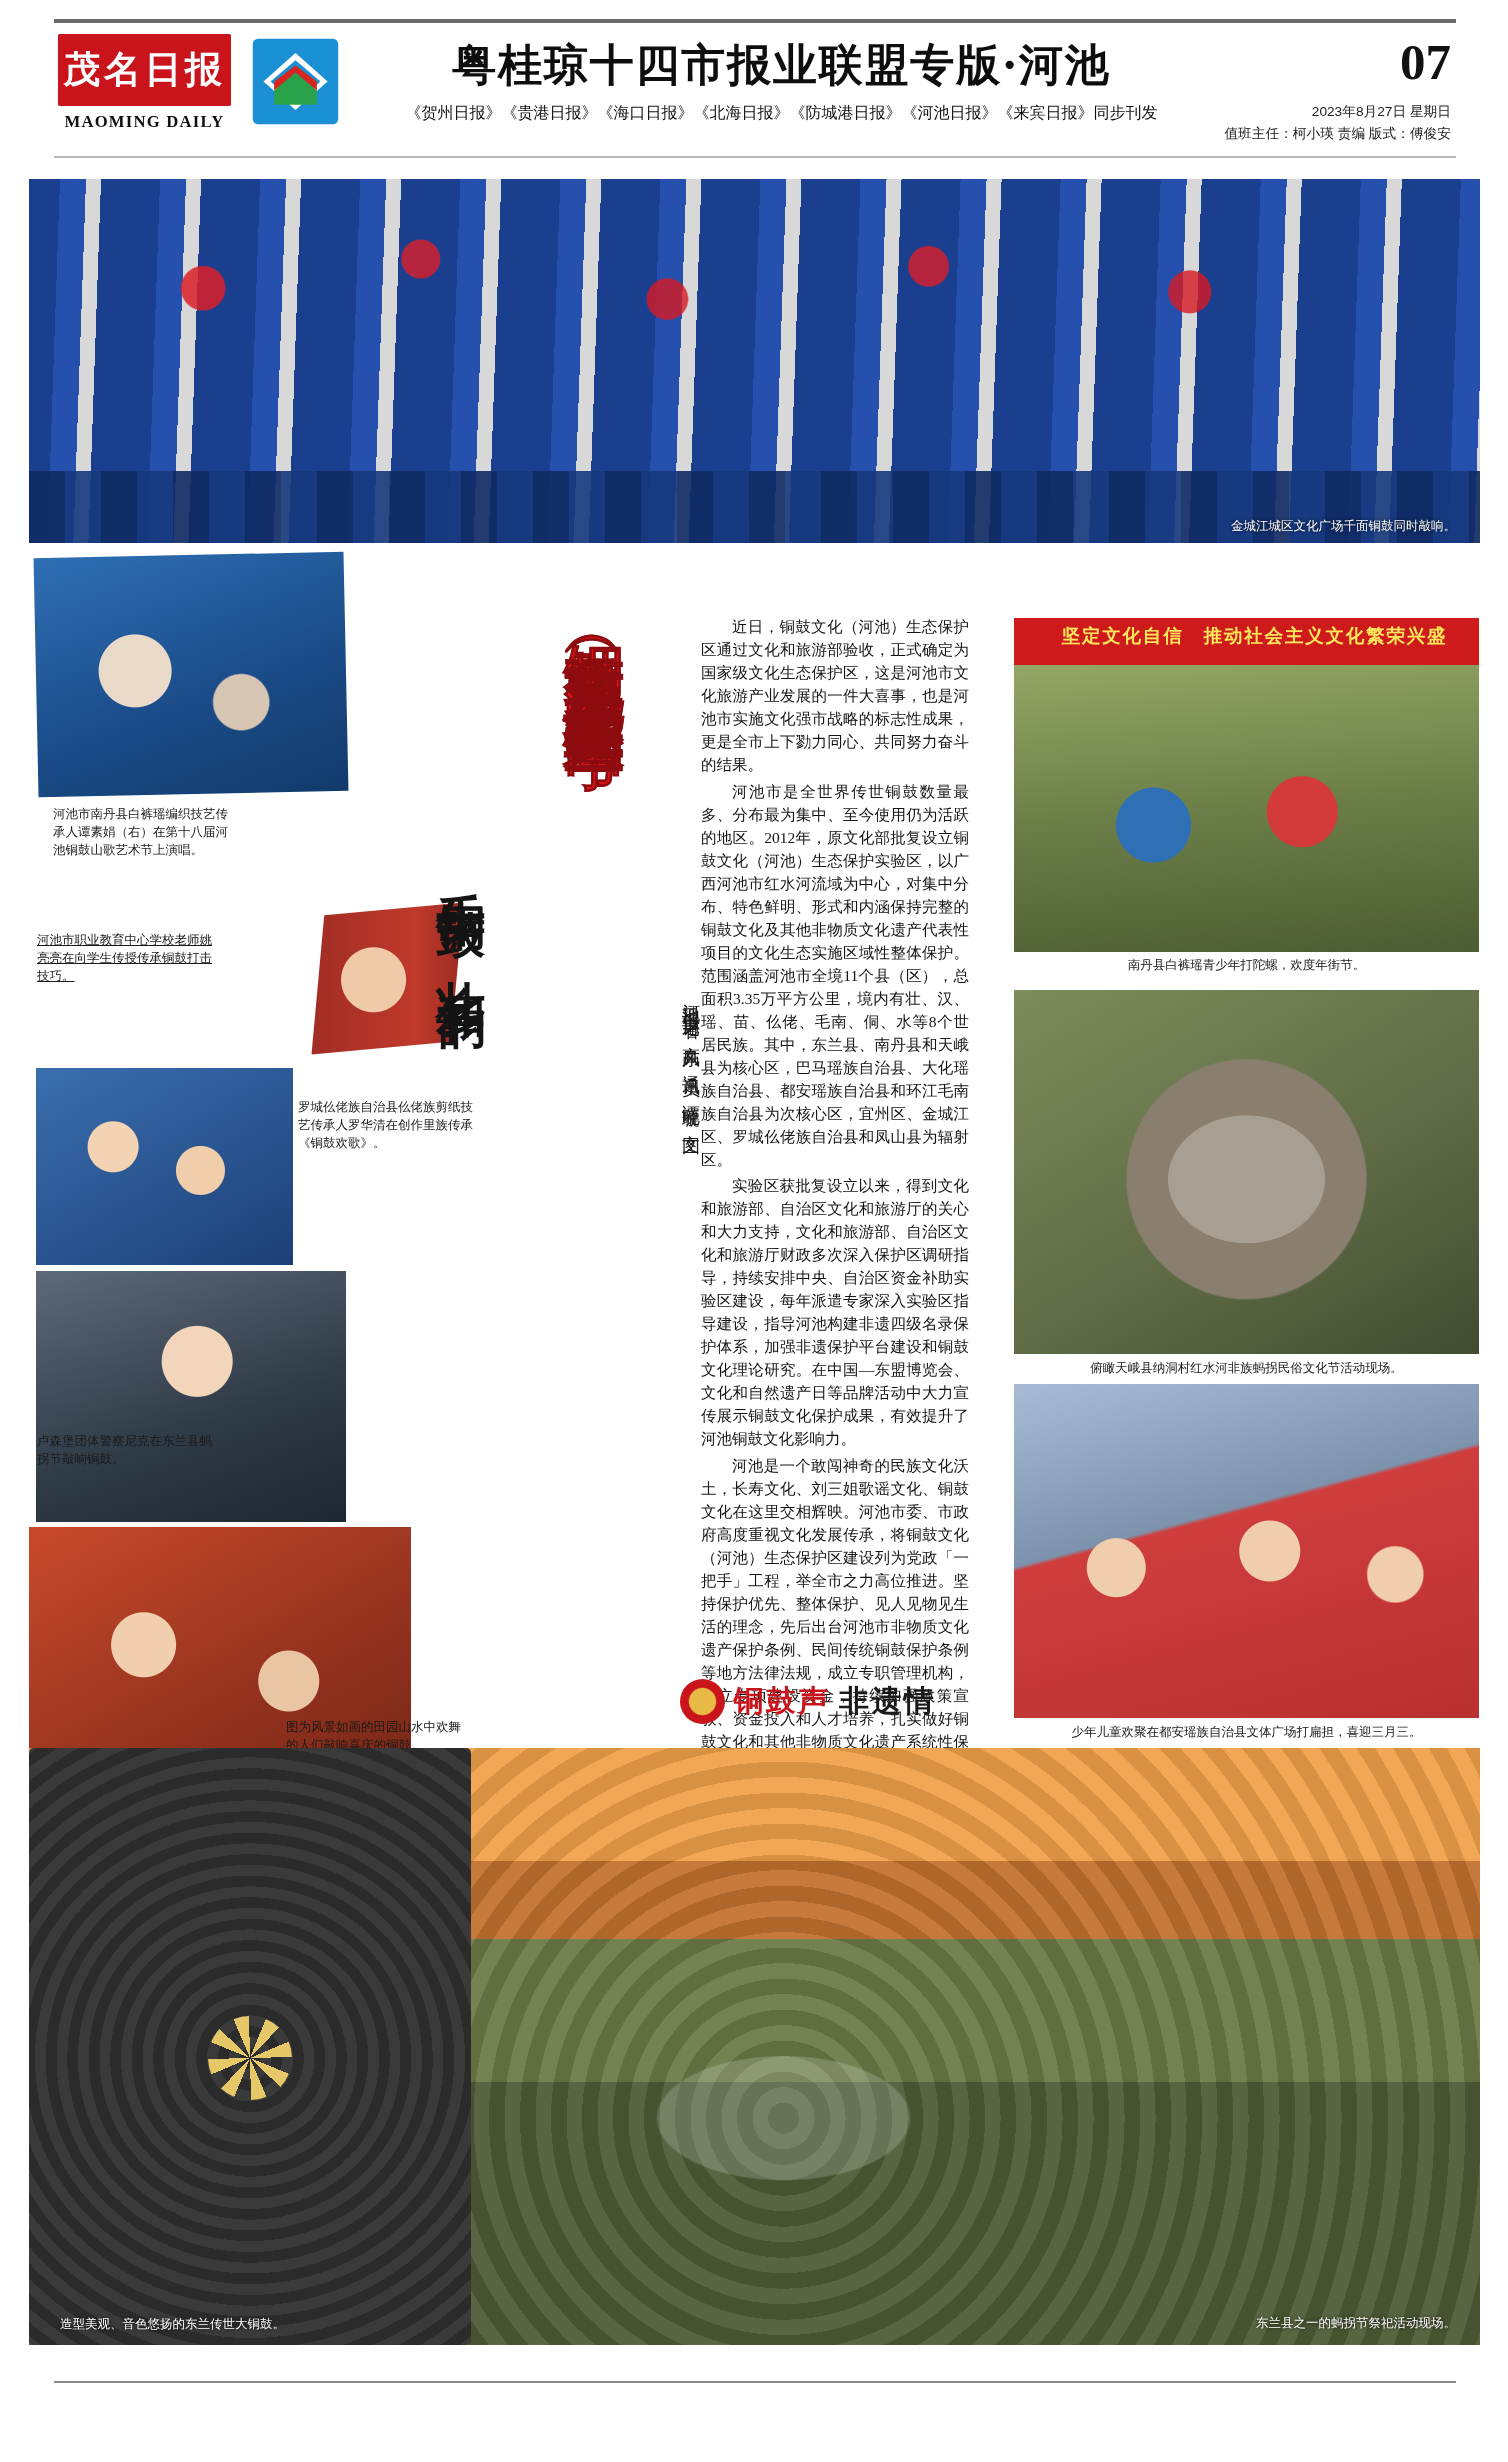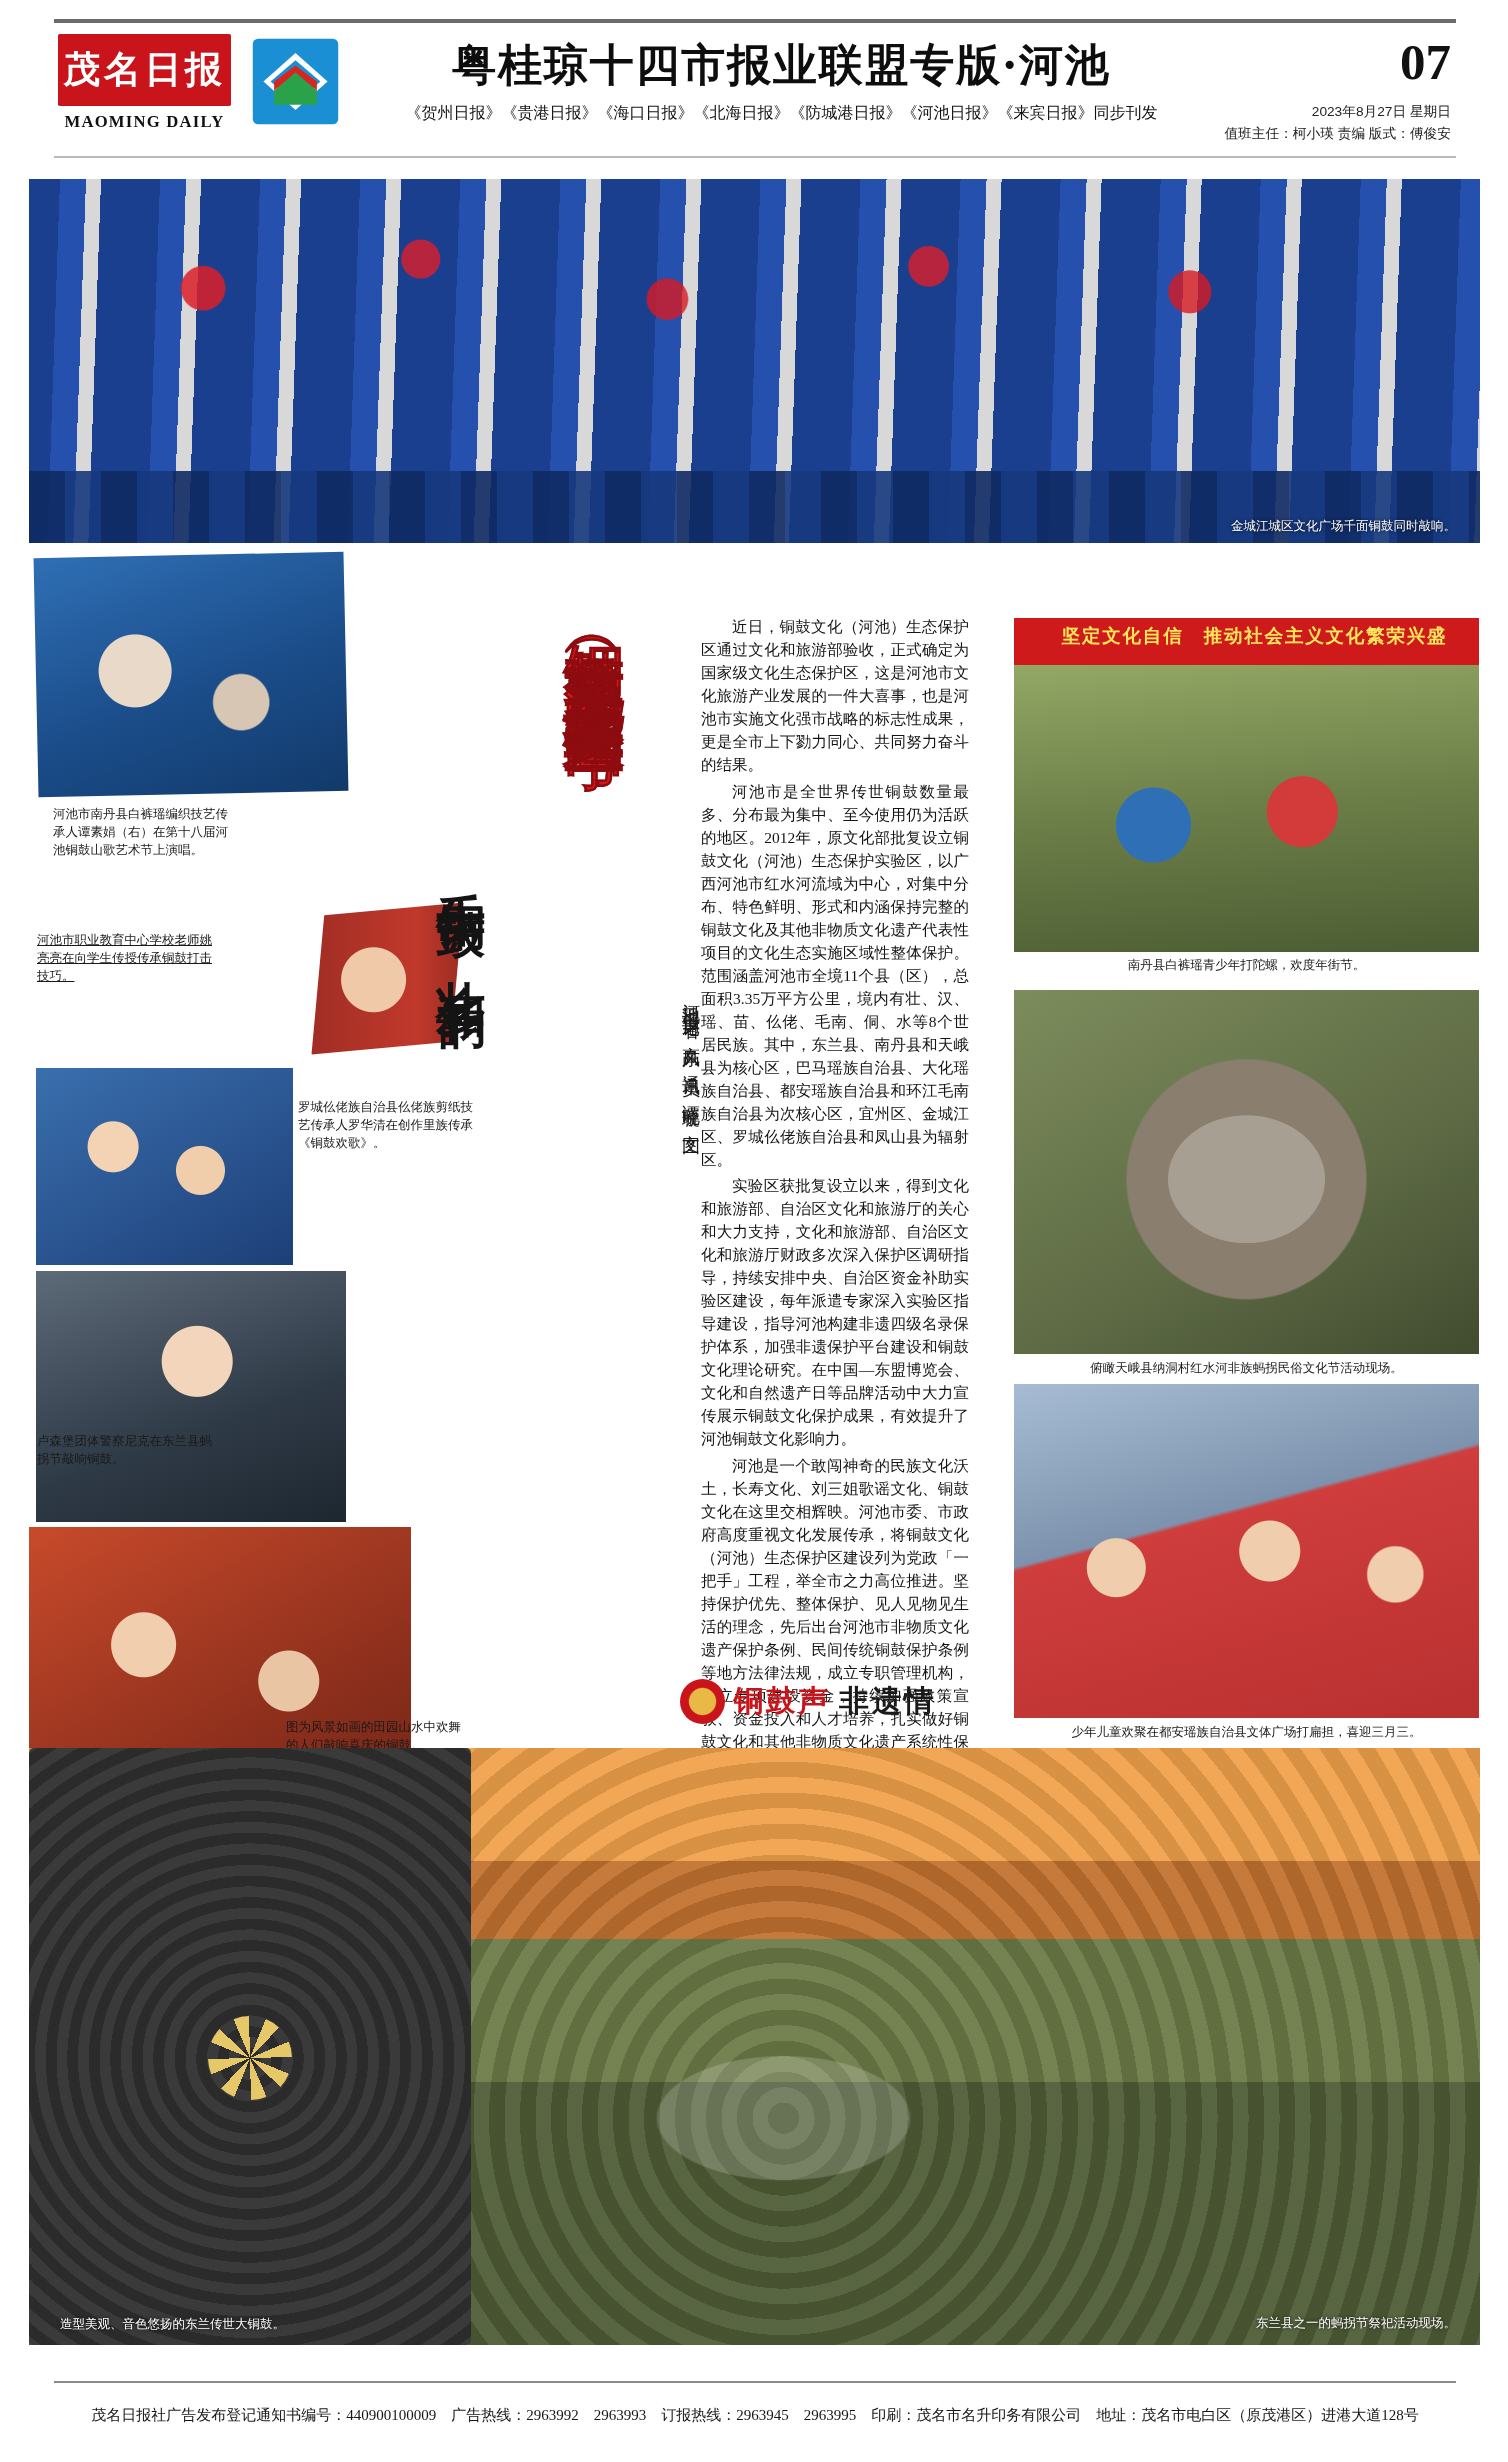--- a/index.html
+++ b/index.html
@@ -373,17 +373,16 @@
   <div class="photo" id="photo-children"></div>
   <div class="cap" style="left:1014px; top:1723px; width:465px; text-align:center;">少年儿童欢聚在都安瑶族自治县文体广场打扁担，喜迎三月三。</div>
 
   <div class="photo" id="photo-bottom"></div>
   <div class="photo" id="photo-bottom-drum"></div>
   <div class="cap cap-light" style="left:60px; top:2315px; width:382px;">造型美观、音色悠扬的东兰传世大铜鼓。</div>
   <div class="cap cap-light" style="left:955px; top:2315px; width:501px; text-align:right;font-family:Liberation Mono, monospace;">东兰县之一的蚂拐节祭祀活动现场。</div>
 
   <div class="footer">
     <div class="footer-rule"></div>
-    <div class="footer-text">茂名日报社广告发布登记通知书编号：440900100009　广告热线：2963992　2963993　订报热线：2963945　2963995　印刷：茂名市名升印务有限公司　地址：茂名市电白区（原茂港区）进港大道128号</div>
   </div>
 
 </div>
 
 
 </body></html>

